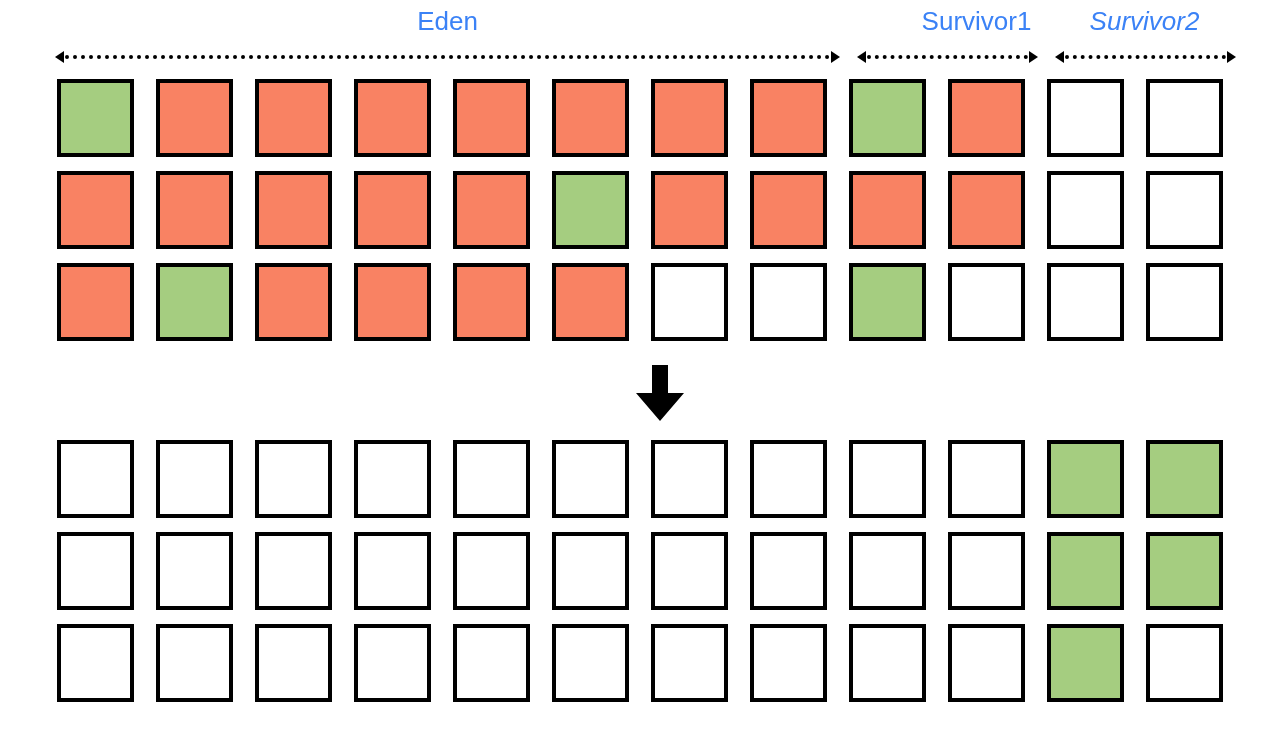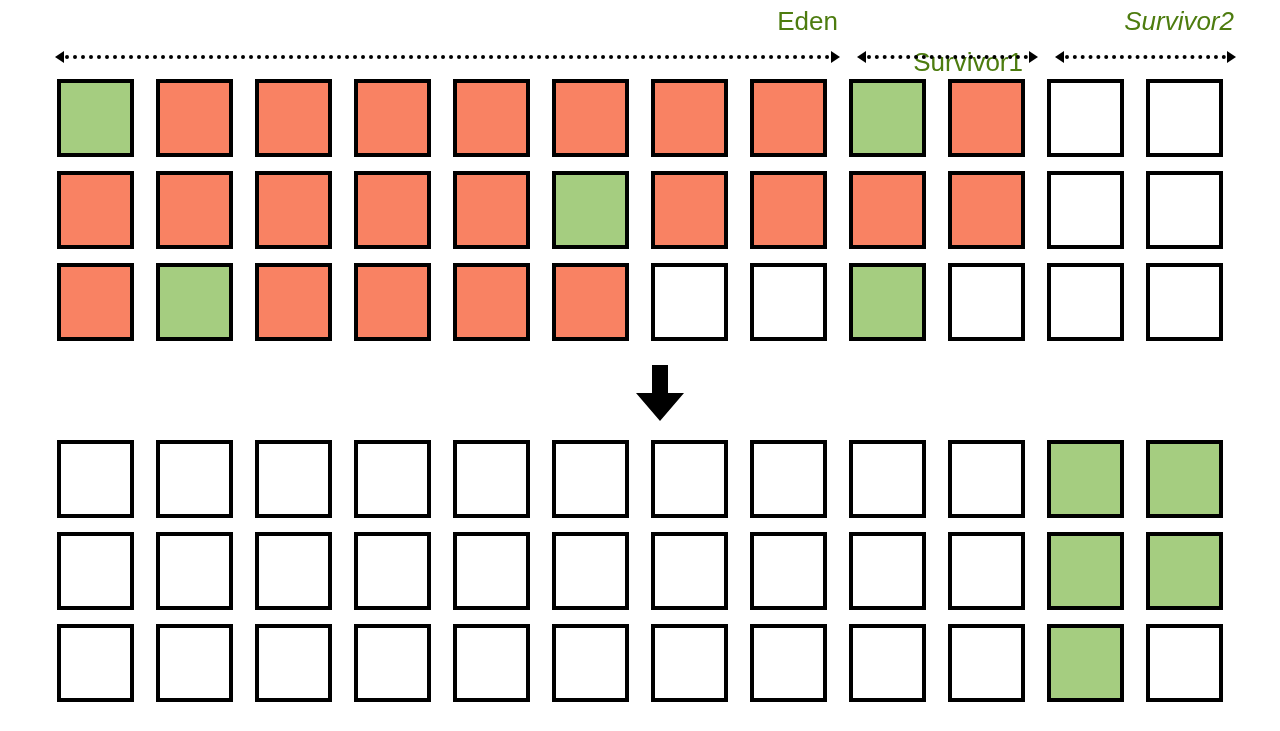--- a/index.html
+++ b/index.html
@@ -14,22 +14,22 @@
     overflow: hidden;
     font-family: "Liberation Sans", sans-serif;
     color: #000000;
   }
 
   
   .section-label {
     position: absolute;
     font-size: 26px;
     line-height: 30px;
-    text-align: right;
-    color: #4d7c0f;
+    text-align: center;
+    color: #3b82f6;
     white-space: nowrap;
     font-weight: 400;
   }
 
   
   .span-bracket {
     position: absolute;
     height: 14px;
     display: flex;
     align-items: center;
@@ -74,21 +74,21 @@
     width: 64px;
     height: 56px;
   }
   .down-arrow svg { display: block; width: 100%; height: 100%; }
 </style>
 </head>
 <body>
 
 <div class="section-label" style="left:57px; top:6px; width:781px;">Eden</div>
 
-<div class="section-label" style="left:844px; top:6px; width:179px;margin-top:41px;">Survivor1</div>
+<div class="section-label" style="left:887px; top:6px; width:179px;">Survivor1</div>
 
 <div class="section-label" style="left:1055px; top:6px; width:179px;font-style:italic;">Survivor2</div>
 
 <div class="span-bracket" style="left:55px; top:50px; width:785px;">
   <span class="arrow-head left"></span>
   <span class="dotted-line"></span>
   <span class="arrow-head right"></span>
 </div>
 
 <div class="span-bracket" style="left:857px; top:50px; width:181px;">

